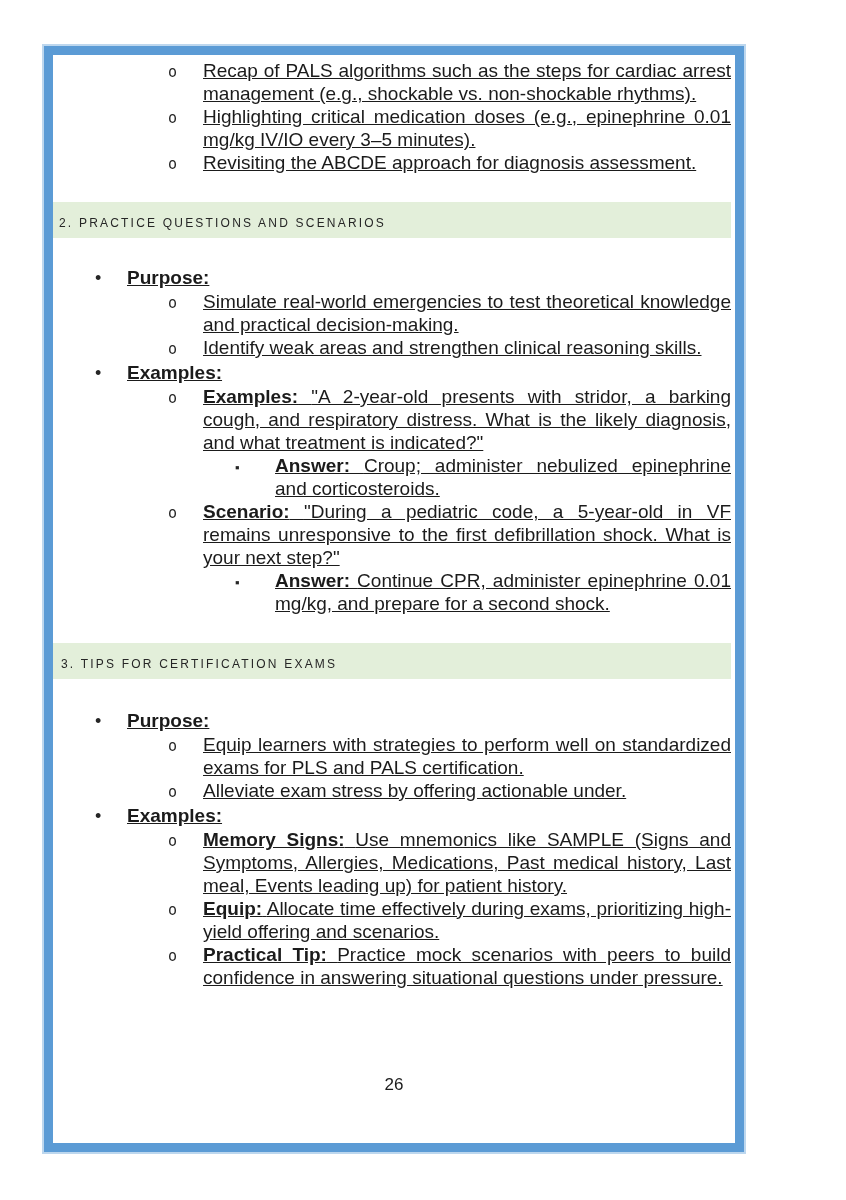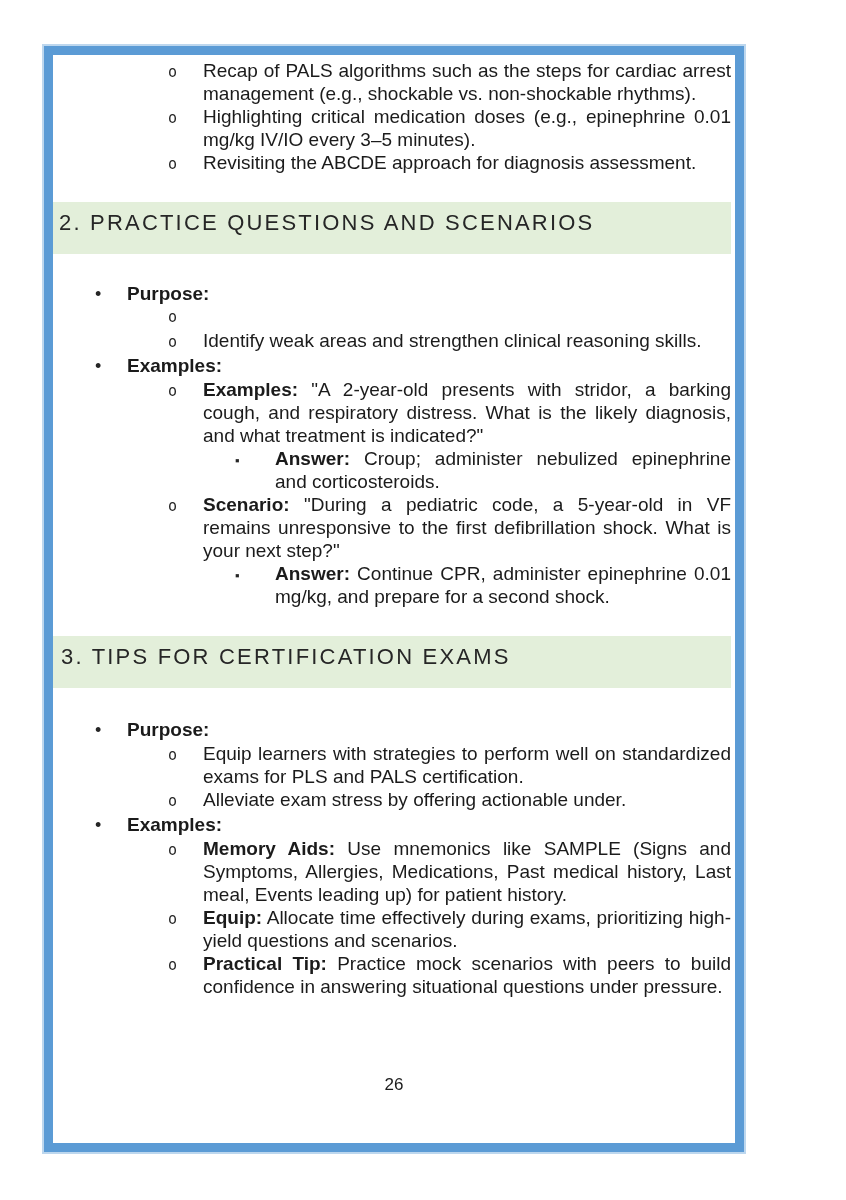--- a/index.html
+++ b/index.html
@@ -26,27 +26,27 @@
     display:flex;align-items:baseline;
     font-size:19px;line-height:23px;
   }
   .row .marker{flex:none;color:#262626;}
   .lv1{padding-left:42px;}
   .lv1 .marker{width:32px;font-size:18px;}
   .lv2{padding-left:115px;}
   .lv2 .marker{width:35px;font-family:"DejaVu Sans Mono",monospace;font-size:15px;}
   .lv3{padding-left:182px;}
   .lv3 .marker{width:40px;font-size:13px;}
-  .row .body{flex:1;text-align:justify;}
+  .row .body{flex:1;text-align:justify;text-decoration:underline;}
   .lead{font-weight:bold;}
   .heading-band{
     background:var(--heading-bg);
-    height:52px;line-height:42px;
+    height:36px;line-height:42px;
     padding-left:6px;
-    font-size:22px;letter-spacing:2.2px;
+    font-size:12px;letter-spacing:2.2px;
     color:#262626;white-space:nowrap;overflow:hidden;
   }
   .band-2{margin-top:26px;}
   .band-3{margin-top:28px;padding-left:8px;}
   .section-rows{margin-top:28px;}
   .section-rows.s3{margin-top:30px;}
   .footer{
     position:absolute;left:0;right:0;bottom:48px;
     text-align:center;font-size:17px;color:#1b1b1b;
   }
@@ -72,20 +72,21 @@
 
     <div class="heading-band band-2">2. PRACTICE QUESTIONS AND SCENARIOS</div>
 
     <div class="section-rows">
       <div class="row lv1">
         <span class="marker">•</span>
         <span class="body"><b class="lead">Purpose:</b></span>
       </div>
       <div class="row lv2">
         <span class="marker">o</span>
+        <span class="body">Simulate real-world emergencies to test theoretical knowledge and practical decision-making.</span>
       </div>
       <div class="row lv2">
         <span class="marker">o</span>
         <span class="body">Identify weak areas and strengthen clinical reasoning skills.</span>
       </div>
       <div class="row lv1">
         <span class="marker">•</span>
         <span class="body"><b class="lead">Examples:</b></span>
       </div>
       <div class="row lv2">
@@ -120,25 +121,25 @@
       <div class="row lv2">
         <span class="marker">o</span>
         <span class="body">Alleviate exam stress by offering actionable under.</span>
       </div>
       <div class="row lv1">
         <span class="marker">•</span>
         <span class="body"><b class="lead">Examples:</b></span>
       </div>
       <div class="row lv2">
         <span class="marker">o</span>
-        <span class="body"><b class="lead">Memory Aids:</b> <span>Use mnemonics like SAMPLE (Signs and Symptoms, Allergies, Medications, Past medical history, Last meal, Events leading up) for patient history.</span></span>
+        <span class="body"><b class="lead">Memory Signs:</b> <span>Use mnemonics like SAMPLE (Signs and Symptoms, Allergies, Medications, Past medical history, Last meal, Events leading up) for patient history.</span></span>
       </div>
       <div class="row lv2">
         <span class="marker">o</span>
-        <span class="body"><b class="lead">Equip:</b> <span>Allocate time effectively during exams, prioritizing high-yield questions and scenarios.</span></span>
+        <span class="body"><b class="lead">Equip:</b> <span>Allocate time effectively during exams, prioritizing high-yield offering and scenarios.</span></span>
       </div>
       <div class="row lv2">
         <span class="marker">o</span>
         <span class="body"><b class="lead">Practical Tip:</b> <span>Practice mock scenarios with peers to build confidence in answering situational questions under pressure.</span></span>
       </div>
     </div>
 
   </div>
 
   <div class="footer">26</div>

